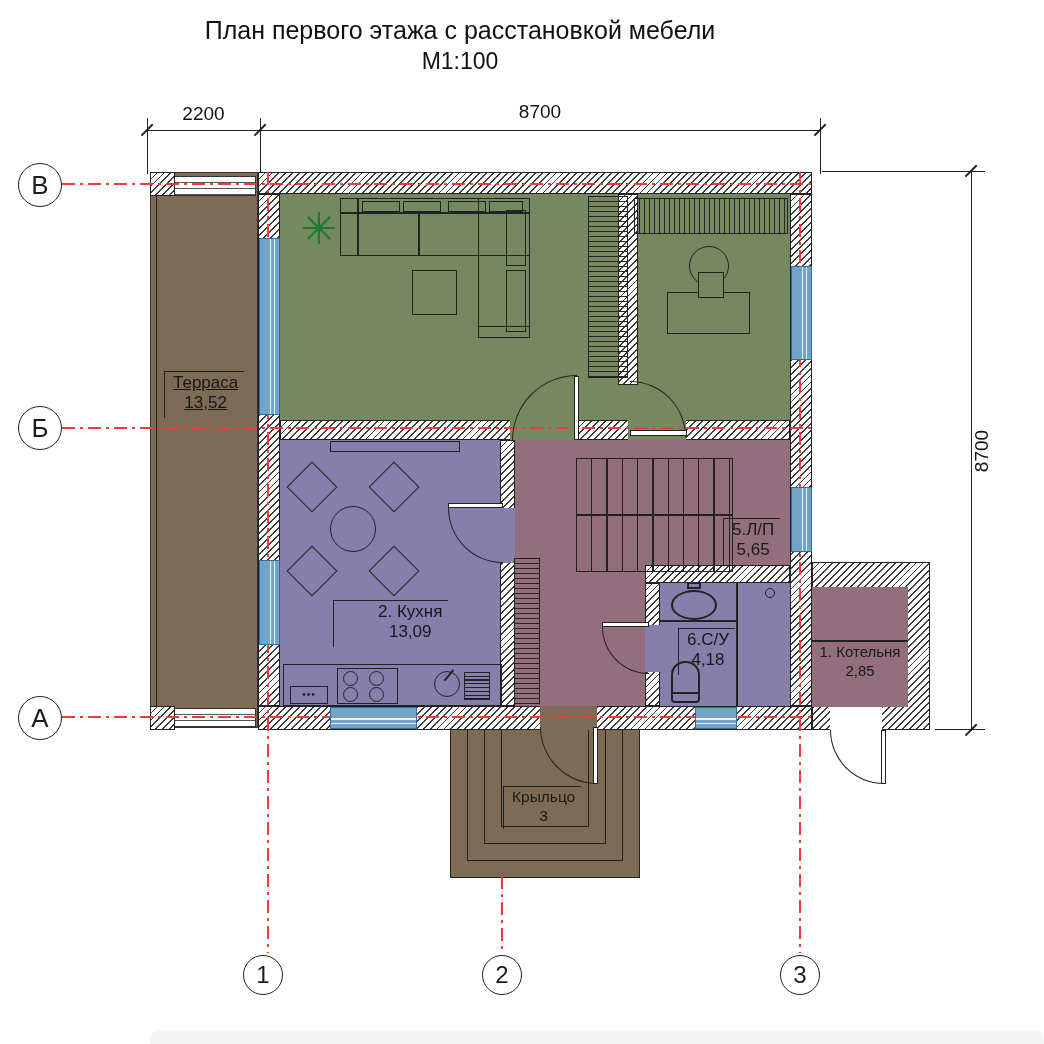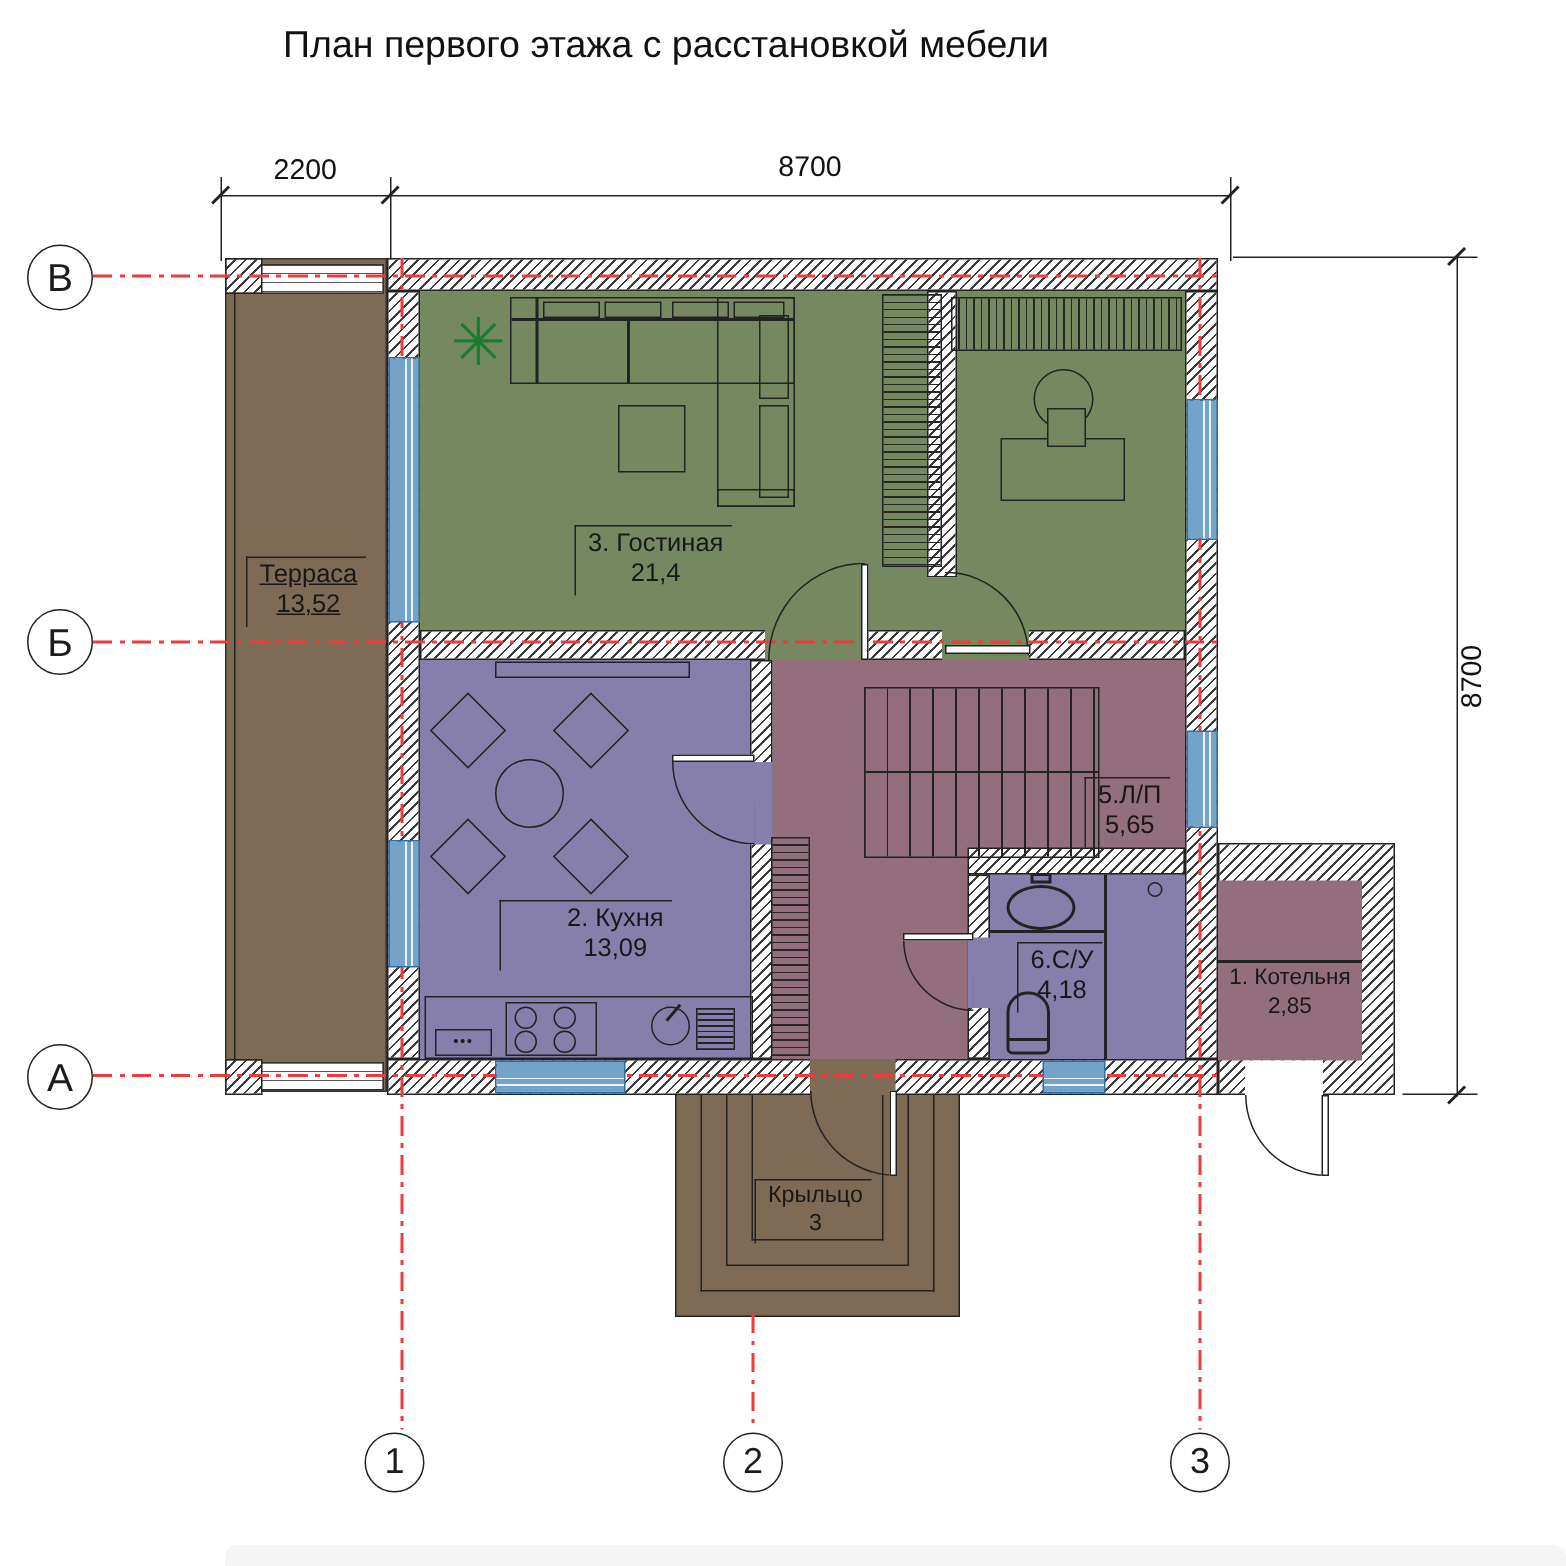--- a/index.html
+++ b/index.html
@@ -30,21 +30,22 @@
   .chair{border:1.5px solid #222;transform:rotate(45deg);}
   .step{border:1.5px solid #222;border-top:none;background:transparent;}
   .title1{font-size:25px;text-align:center;color:#111;}
   .title2{font-size:23px;text-align:center;color:#111;}
 </style>
 </head>
 <body>
 
 <div id="plan">
 
-  <div class="a title1" style="left:104px;top:16px;width:680px;">План первого этажа  с расстановкой мебели</div>
+  <div class="a title1" style="left:120px;top:16px;width:680px;">План первого этажа  с расстановкой мебели</div>
+  <div class="a title2" style="left:120px;top:48px;width:680px;">М1:100</div>
 
   <div class="a line" style="left:147px;top:118px;width:1.3px;height:56px;"></div>
   <div class="a line" style="left:260px;top:118px;width:1.3px;height:56px;"></div>
   <div class="a line" style="left:820px;top:118px;width:1.3px;height:56px;"></div>
   <div class="a line" style="left:147px;top:130px;width:674px;height:1.3px;"></div>
   <div class="a tick" style="left:139px;top:129px;"></div>
   <div class="a tick" style="left:252px;top:129px;"></div>
   <div class="a tick" style="left:812px;top:129px;"></div>
   <div class="a dimtxt" style="left:147px;top:103px;width:113px;">2200</div>
   <div class="a dimtxt" style="left:260px;top:101px;width:560px;">8700</div>
@@ -170,24 +171,20 @@
   <div class="a leaf" style="left:602px;top:622px;width:47px;height:5px;"></div>
   <div class="a arc arc-bl" style="left:540px;top:727px;width:57px;height:57px;"></div>
   <div class="a leaf" style="left:593px;top:727px;width:5px;height:57px;"></div>
   <div class="a arc arc-bl" style="left:830px;top:730px;width:54px;height:54px;"></div>
   <div class="a leaf" style="left:881px;top:730px;width:5px;height:54px;"></div>
 
   <div class="a rlabel" style="left:164px;top:371px;text-decoration:underline;">
     <div>Терраса</div>
     <div class="l2">13,52</div>
   </div>
-  <div class="a rlabel" style="left:383px;top:350px;">
-    <div>3. Гостиная</div>
-    <div class="l2">21,4</div>
-  </div>
   <div class="a rlabel" style="left:333px;top:600px;padding-left:44px;">
     <div>2. Кухня</div>
     <div class="l2">13,09</div>
   </div>
   <div class="a rlabel" style="left:723px;top:518px;">
     <div>5.Л/П</div>
     <div class="l2">5,65</div>
   </div>
   <div class="a rlabel" style="left:678px;top:628px;">
     <div>6.С/У</div>

